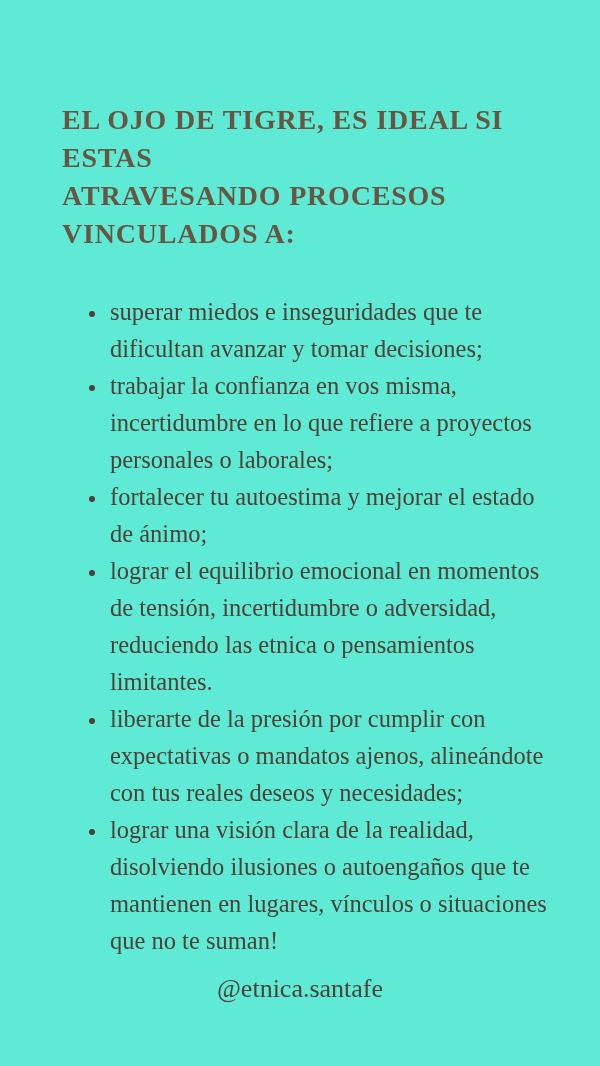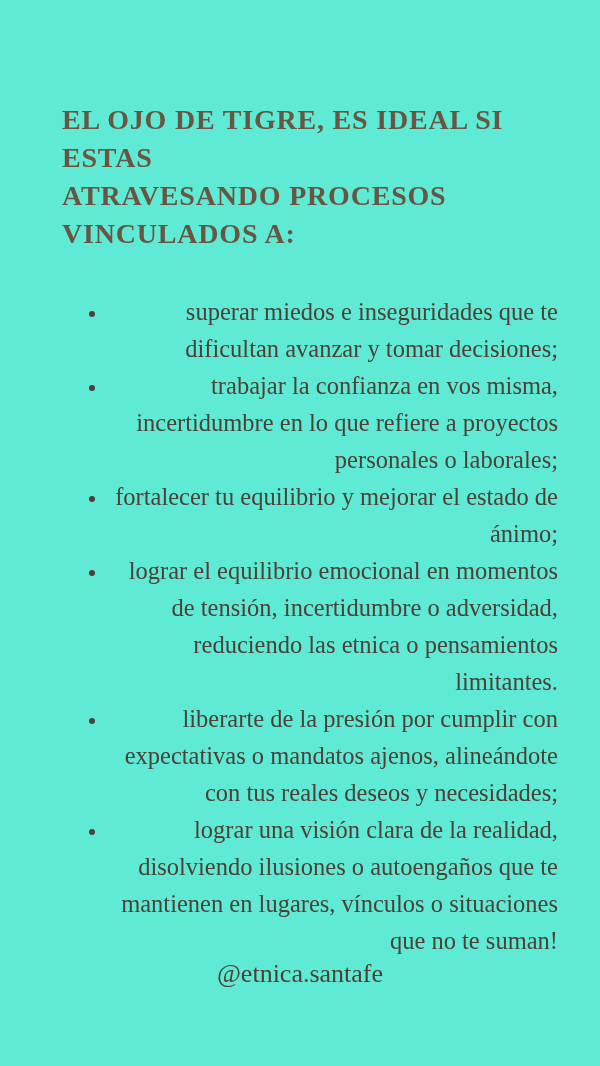--- a/index.html
+++ b/index.html
@@ -26,49 +26,49 @@
     color: #685642;
     white-space: pre-line;
   }
   .benefits {
     margin: 40px 0 0 0;
     padding: 0 42px 0 108px;
     list-style: disc outside;
     color: #4d4136;
     font-size: 24.5px;
     line-height: 37px;
-    text-align: right;
   }
   .benefits li {
     padding-left: 2px;
   }
   .benefits li::marker {
     color: #4d4136;
     font-size: 20px;
   }
   .footer-handle {
+    margin-top: 15px;
     text-align: center;
     color: #4d4136;
     font-size: 26px;
     line-height: 30px;
   }
 </style>
 </head>
 <body>
 
 <div class="canvas">
 
   <h1 class="heading">EL OJO DE TIGRE, ES IDEAL SI ESTAS
 ATRAVESANDO PROCESOS
 VINCULADOS A:</h1>
 
   <ul class="benefits">
     <li>superar miedos e inseguridades que te dificultan avanzar y tomar decisiones;</li>
     <li>trabajar la confianza en vos misma, incertidumbre en lo que refiere a proyectos personales o laborales;</li>
-    <li>fortalecer tu equilibrio y mejorar el estado de ánimo;</li>
+    <li>fortalecer tu autoestima y mejorar el estado de ánimo;</li>
     <li>lograr el equilibrio emocional en momentos de tensión, incertidumbre o adversidad, reduciendo las etnica o pensamientos limitantes.</li>
     <li>liberarte de la presión por cumplir con expectativas o mandatos ajenos, alineándote con tus reales deseos y necesidades;</li>
     <li>lograr una visión clara de la realidad, disolviendo ilusiones o autoengaños que te mantienen en lugares, vínculos o situaciones que no te suman!</li>
   </ul>
 
   <div class="footer-handle">@etnica.santafe</div>
 
 </div>
 
 </body></html>

